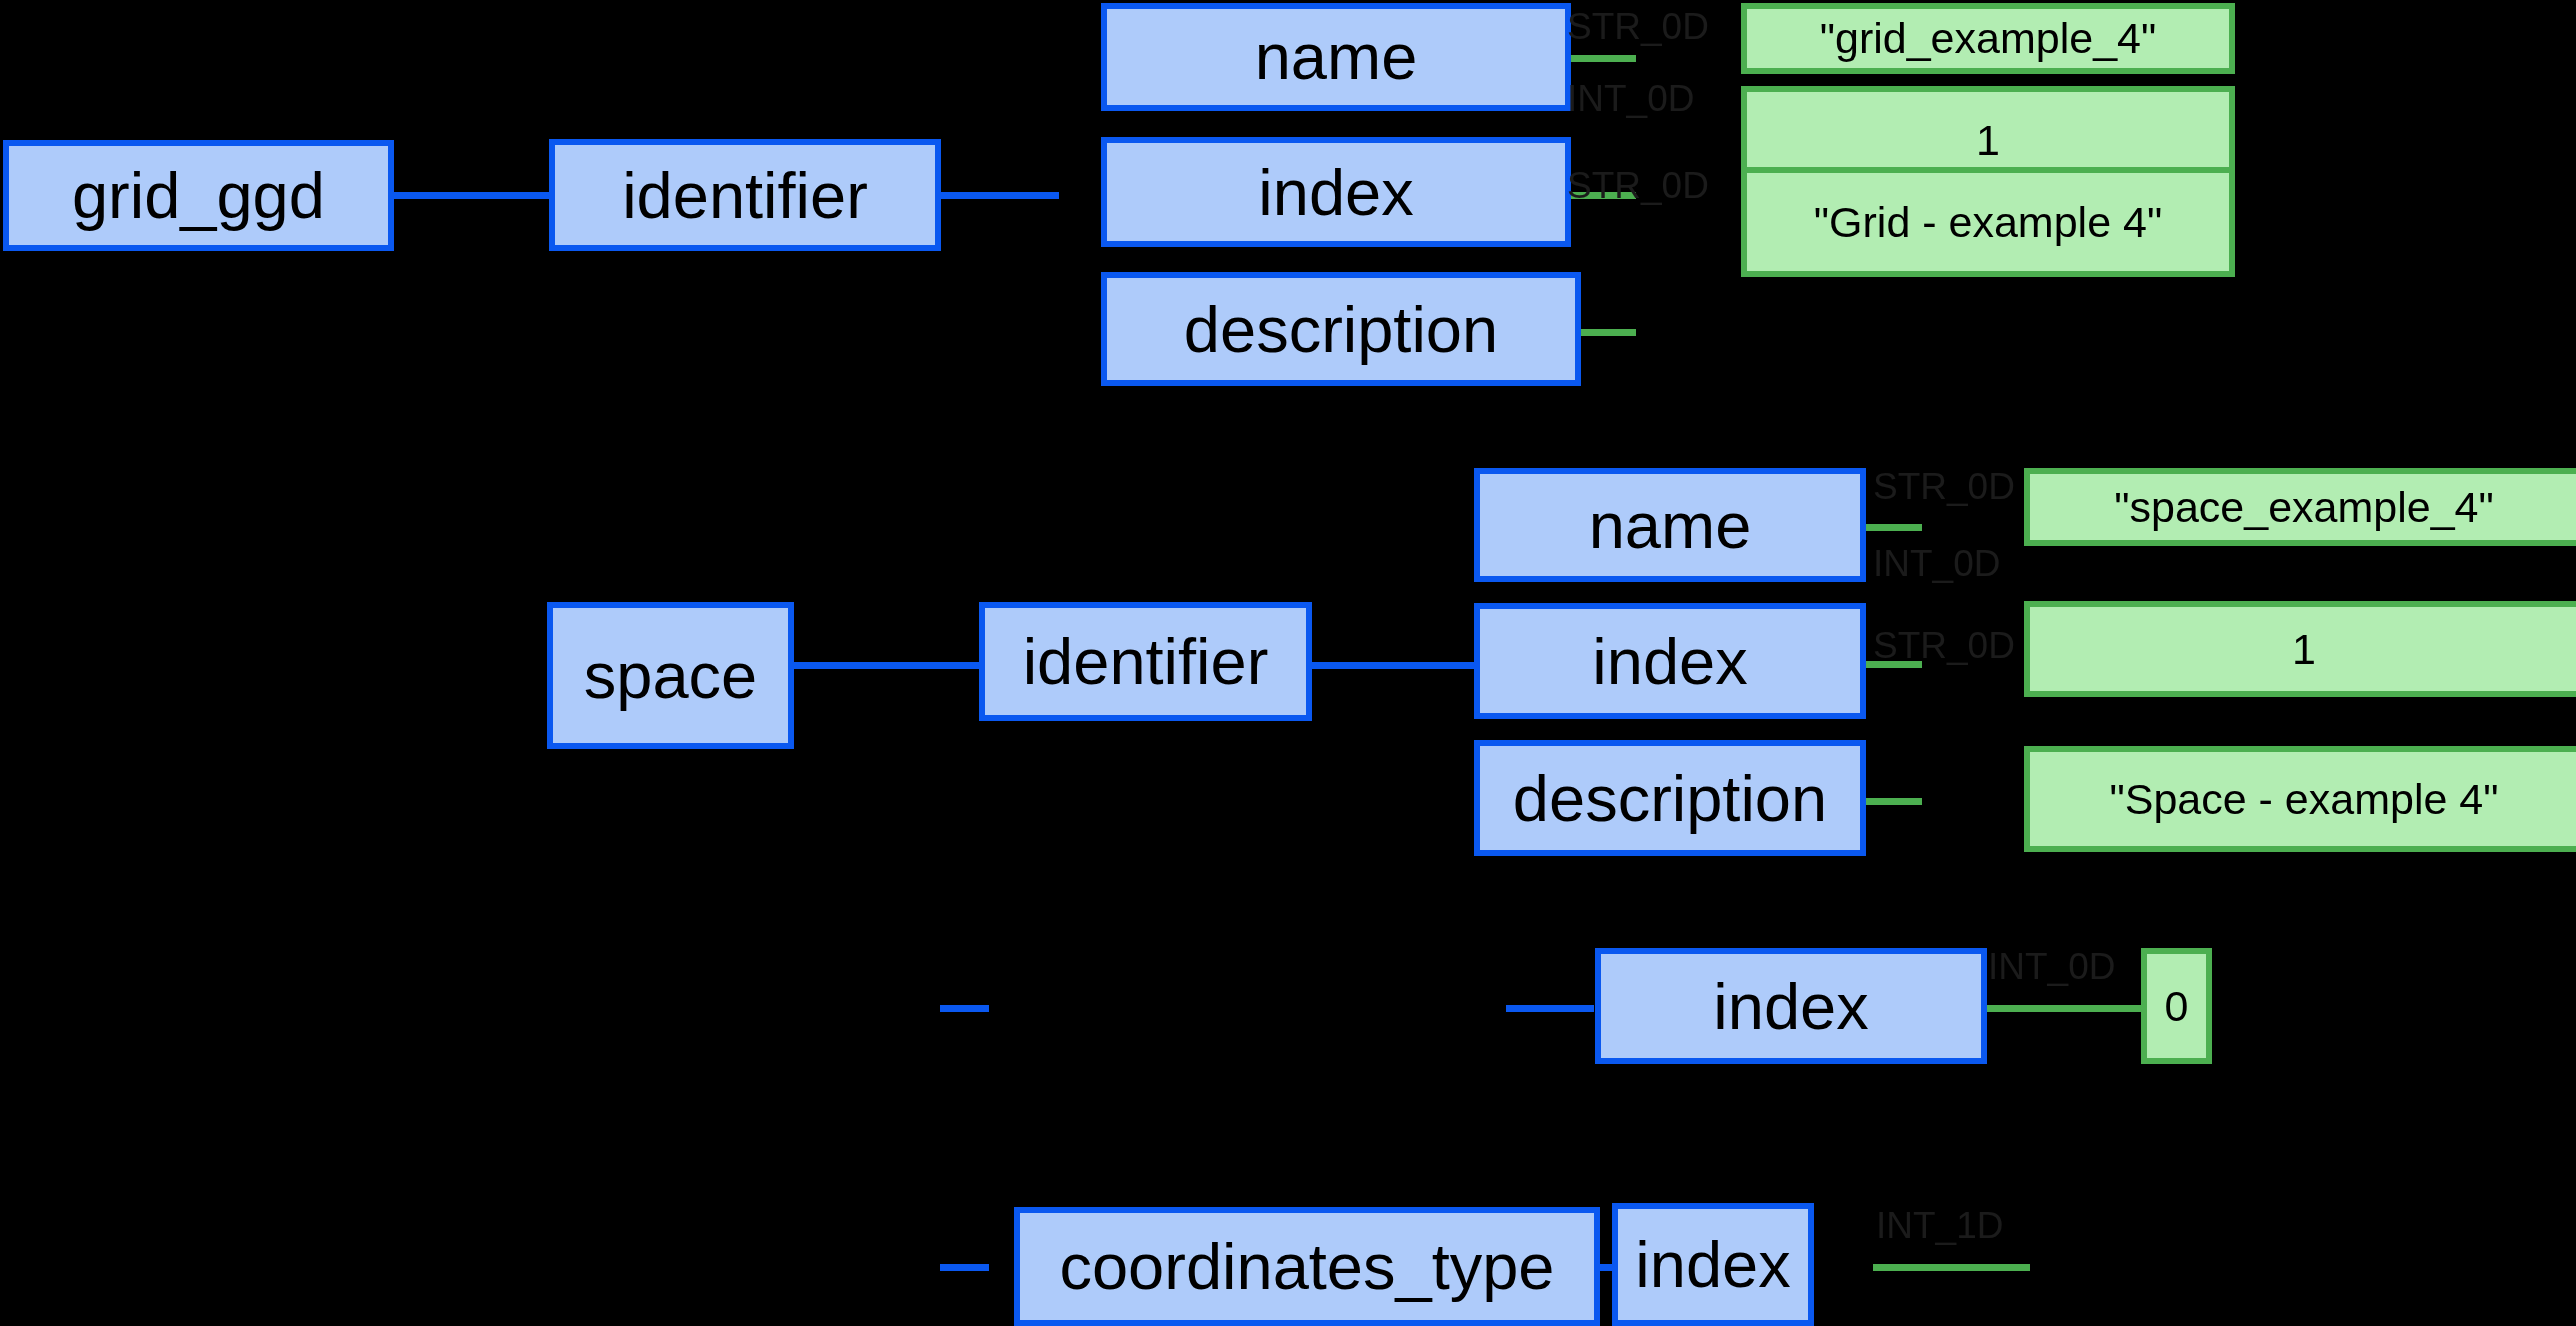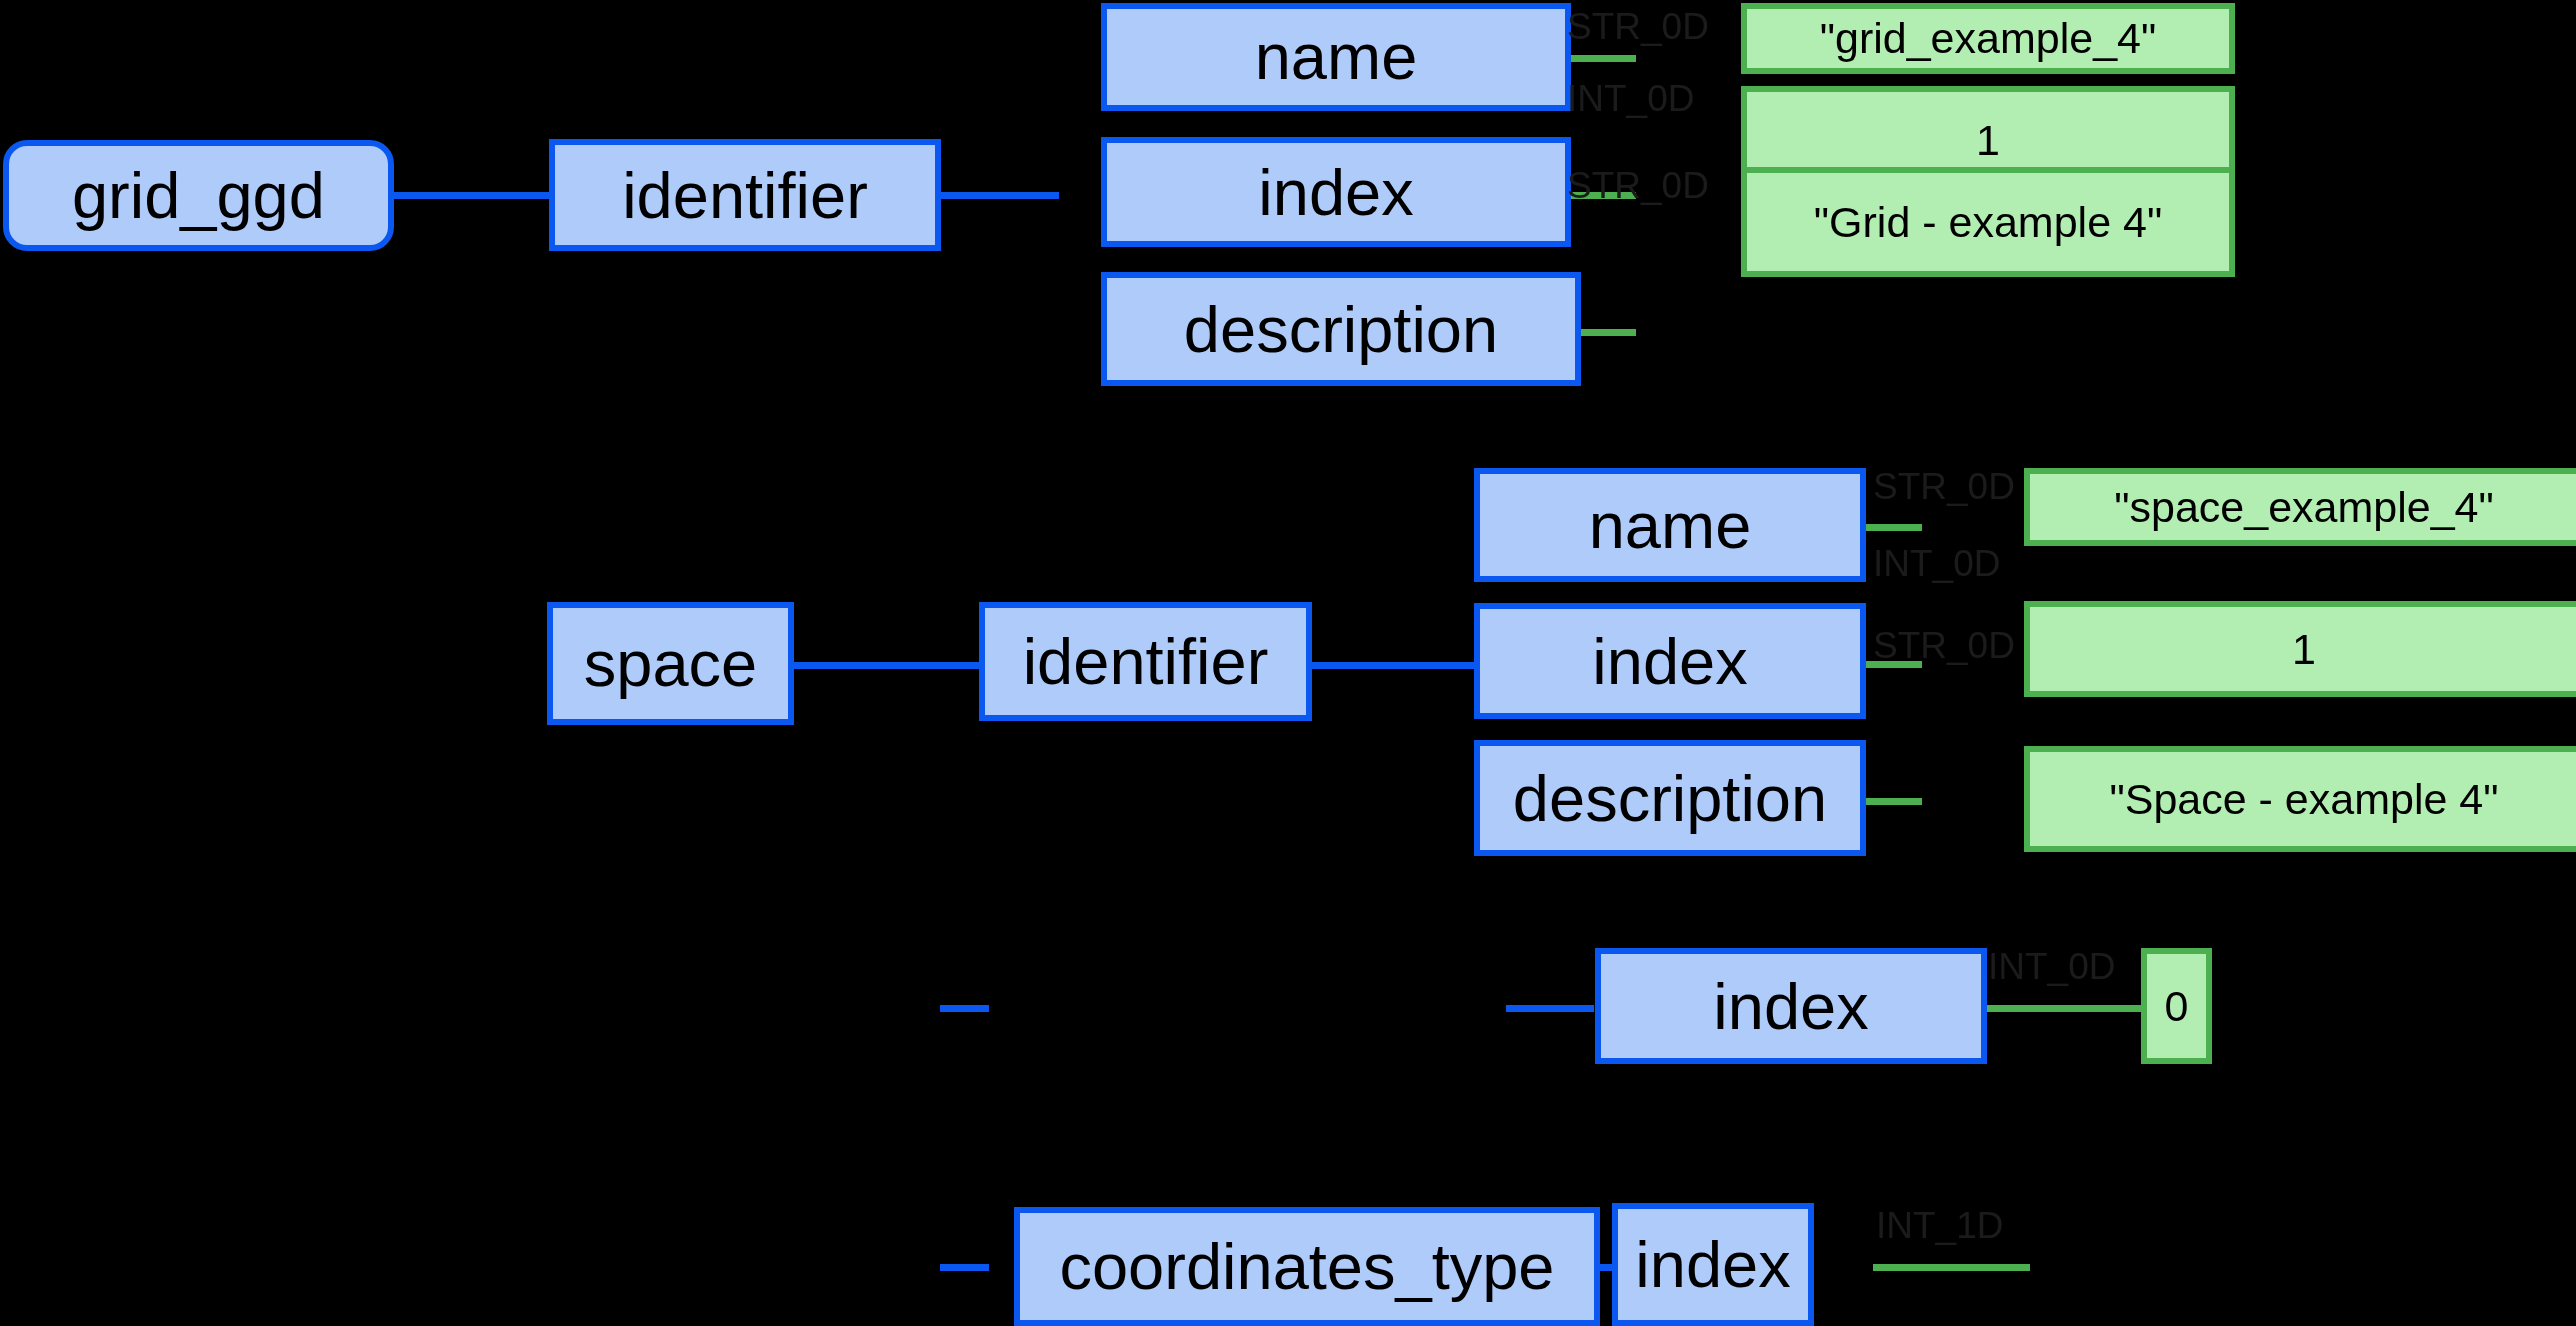--- a/index.html
+++ b/index.html
@@ -86,21 +86,21 @@
   <div class="edge-stub green-stub" style="left:1853px; top:798px; width:69px;"></div>
 
   <div class="edge-stub" style="left:940px; top:1005px; width:49px;"></div>
   <div class="edge-stub" style="left:1506px; top:1005px; width:88px;"></div>
   <div class="edge-stub green-stub" style="left:1980px; top:1005px; width:186px;"></div>
 
   <div class="edge-stub" style="left:940px; top:1264px; width:49px;"></div>
   <div class="edge-stub" style="left:1563px; top:1264px; width:49px;"></div>
   <div class="edge-stub green-stub" style="left:1873px; top:1264px; width:157px;"></div>
 
-  <div class="node blue" style="left:2.9px; top:140px; width:391px; height:111px;border-radius:24px;">
+  <div class="node blue" style="left:2.9px; top:140px; width:391px; height:111px;">
     <span>grid_ggd</span>
   </div>
 
   <div class="node blue" style="left:549px; top:139px; width:392px; height:112px;">
     <span>identifier</span>
   </div>
 
   <div class="node blue" style="left:1101px; top:2.9px; width:470px; height:108px;">
     <span>name</span>
   </div>
@@ -122,21 +122,21 @@
   </div>
 
   <div class="node green" style="left:1741px; top:86px; width:494px; height:108px;">
     <span>1</span>
   </div>
 
   <div class="node green" style="left:1741px; top:167px; width:494px; height:110px;">
     <span>"Grid - example 4"</span>
   </div>
 
-  <div class="node blue" style="left:547px; top:602px; width:247px; height:123px;">
+  <div class="node blue" style="left:547px; top:602px; width:247px; height:147px;">
     <span>space</span>
   </div>
 
   <div class="node blue" style="left:979px; top:602px; width:333px; height:119px;">
     <span>identifier</span>
   </div>
 
   <div class="node blue" style="left:1474px; top:468px; width:392px; height:114px;">
     <span>name</span>
   </div>

